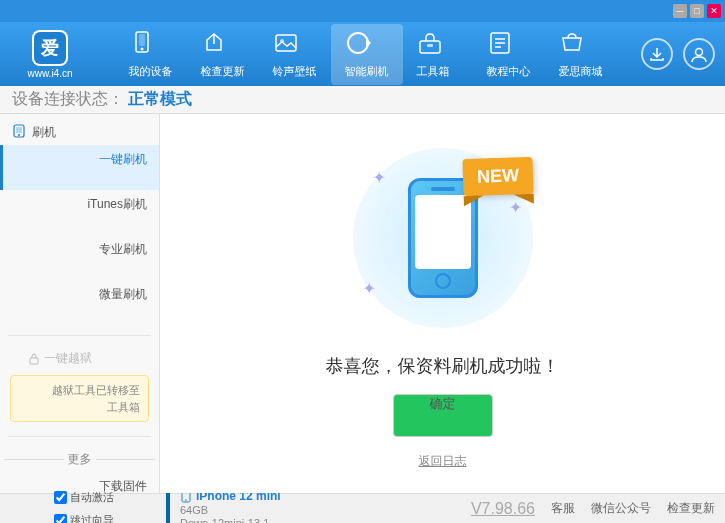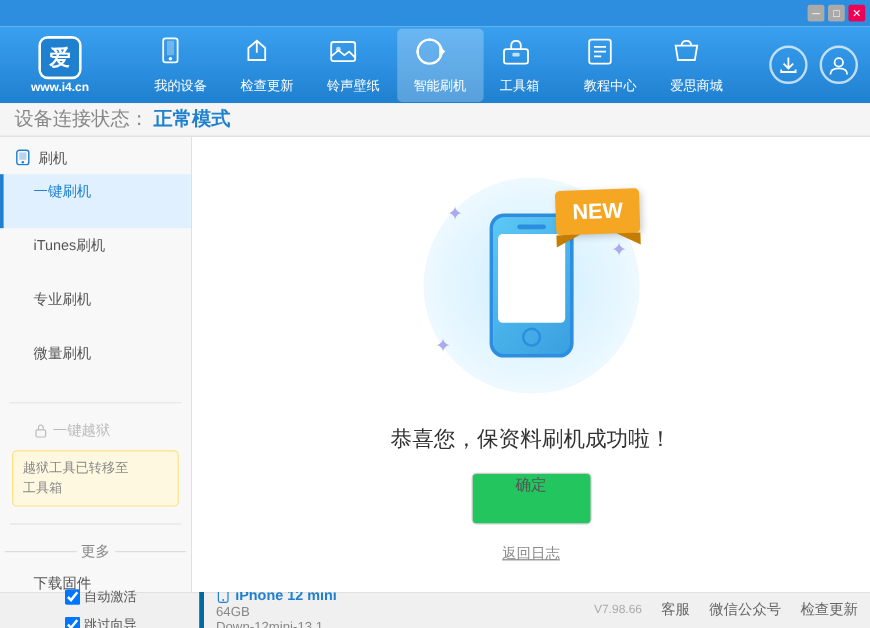--- a/index.html
+++ b/index.html
@@ -64,21 +64,20 @@
       align-items: center;
       justify-content: center;
       font-size: 20px;
       color: #2080d0;
       font-weight: bold;
     }
     .logo-text {
       color: white;
       font-size: 10px;
       margin-top: 2px;
-      font-weight: bold;
     }
     .nav-items {
       display: flex;
       flex: 1;
       justify-content: center;
       gap: 0;
     }
     .nav-item {
       display: flex;
       flex-direction: column;
@@ -145,20 +144,21 @@
     
     .sidebar {
       width: 160px;
       background: #f8f8f8;
       border-right: 1px solid #e0e0e0;
       overflow-y: auto;
       flex-shrink: 0;
     }
     .sidebar-section {
       padding: 6px 0;
+      text-align: right;
     }
     .sidebar-section-title {
       display: flex;
       align-items: center;
       padding: 4px 12px;
       color: #555;
       font-size: 12px;
     }
     .sidebar-section-title .icon {
       margin-right: 6px;
@@ -402,22 +402,23 @@
       display: flex;
       align-items: center;
       gap: 16px;
     }
     .bottom-right-item {
       font-size: 12px;
       color: #666;
       cursor: pointer;
     }
     .version-text {
-      font-size: 10px;
+      font-size: 16px;
       color: #aaa;
+      text-decoration: underline;
     }
   </style>
 </head>
 <body>
 
 <div class="title-bar">
   <div class="title-bar-controls">
     <div class="title-bar-btn tb-min">─</div>
     <div class="title-bar-btn tb-max">□</div>
     <div class="title-bar-btn tb-close">✕</div>

